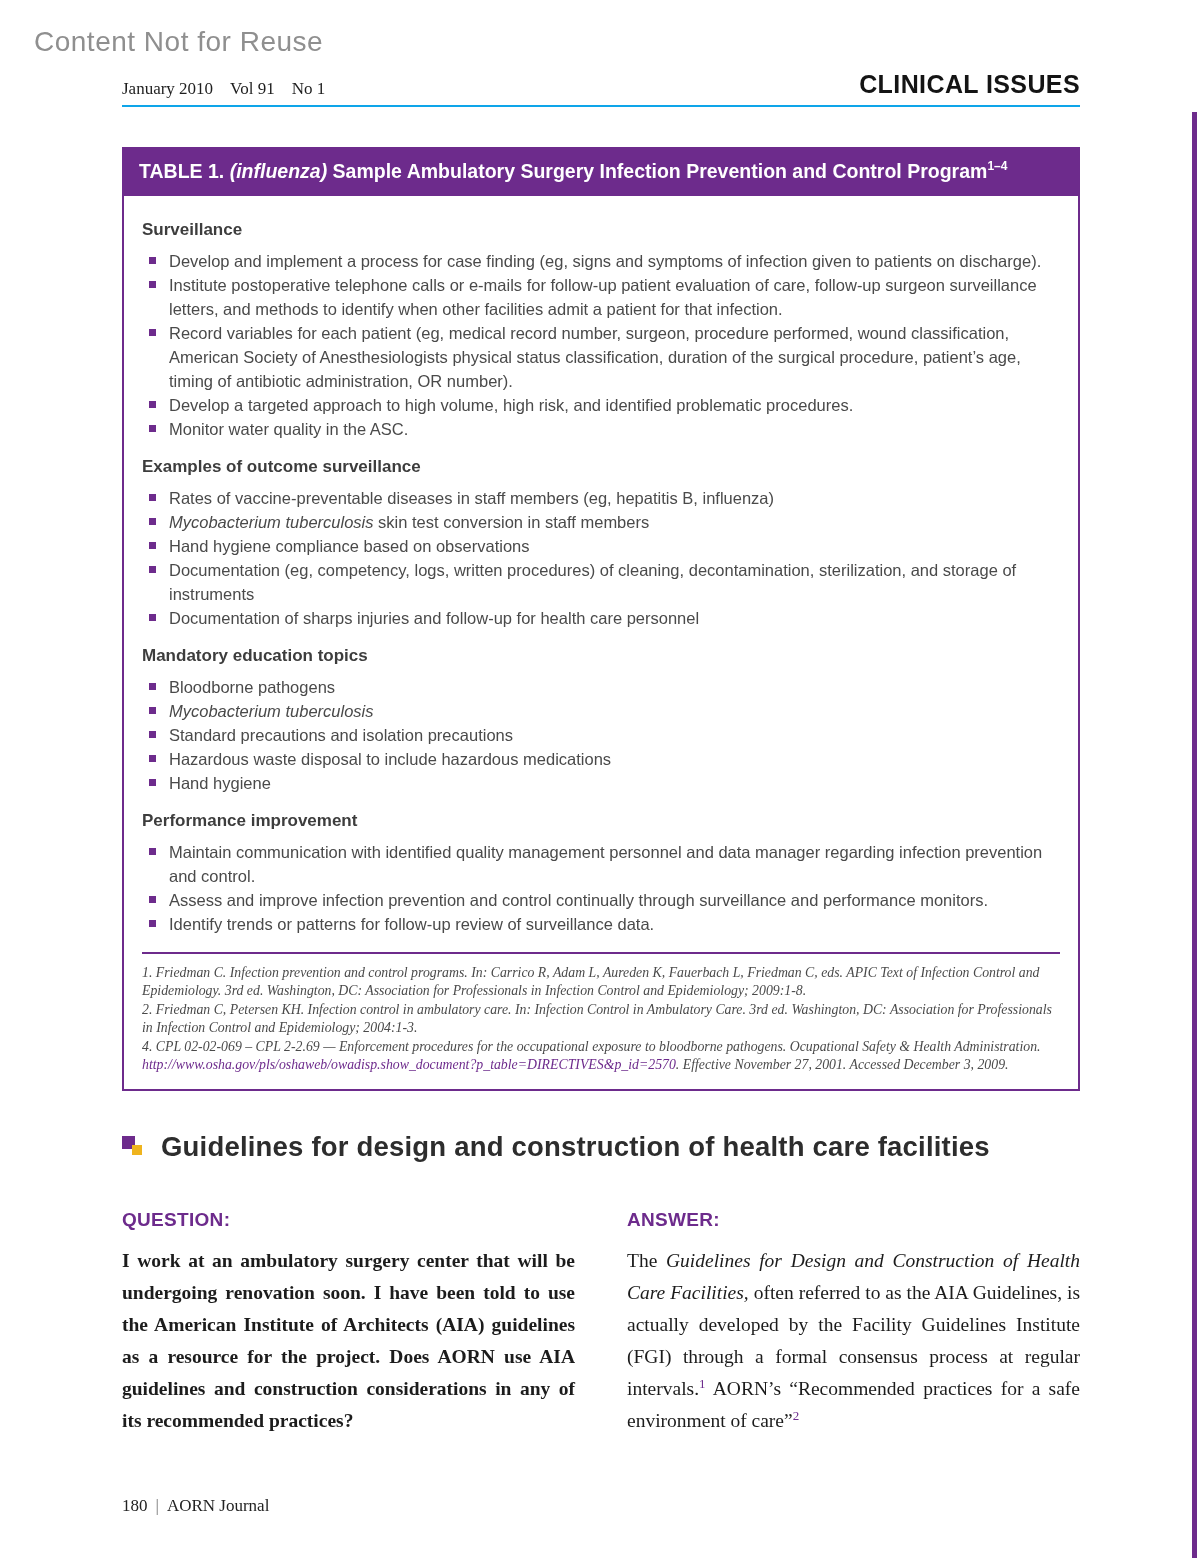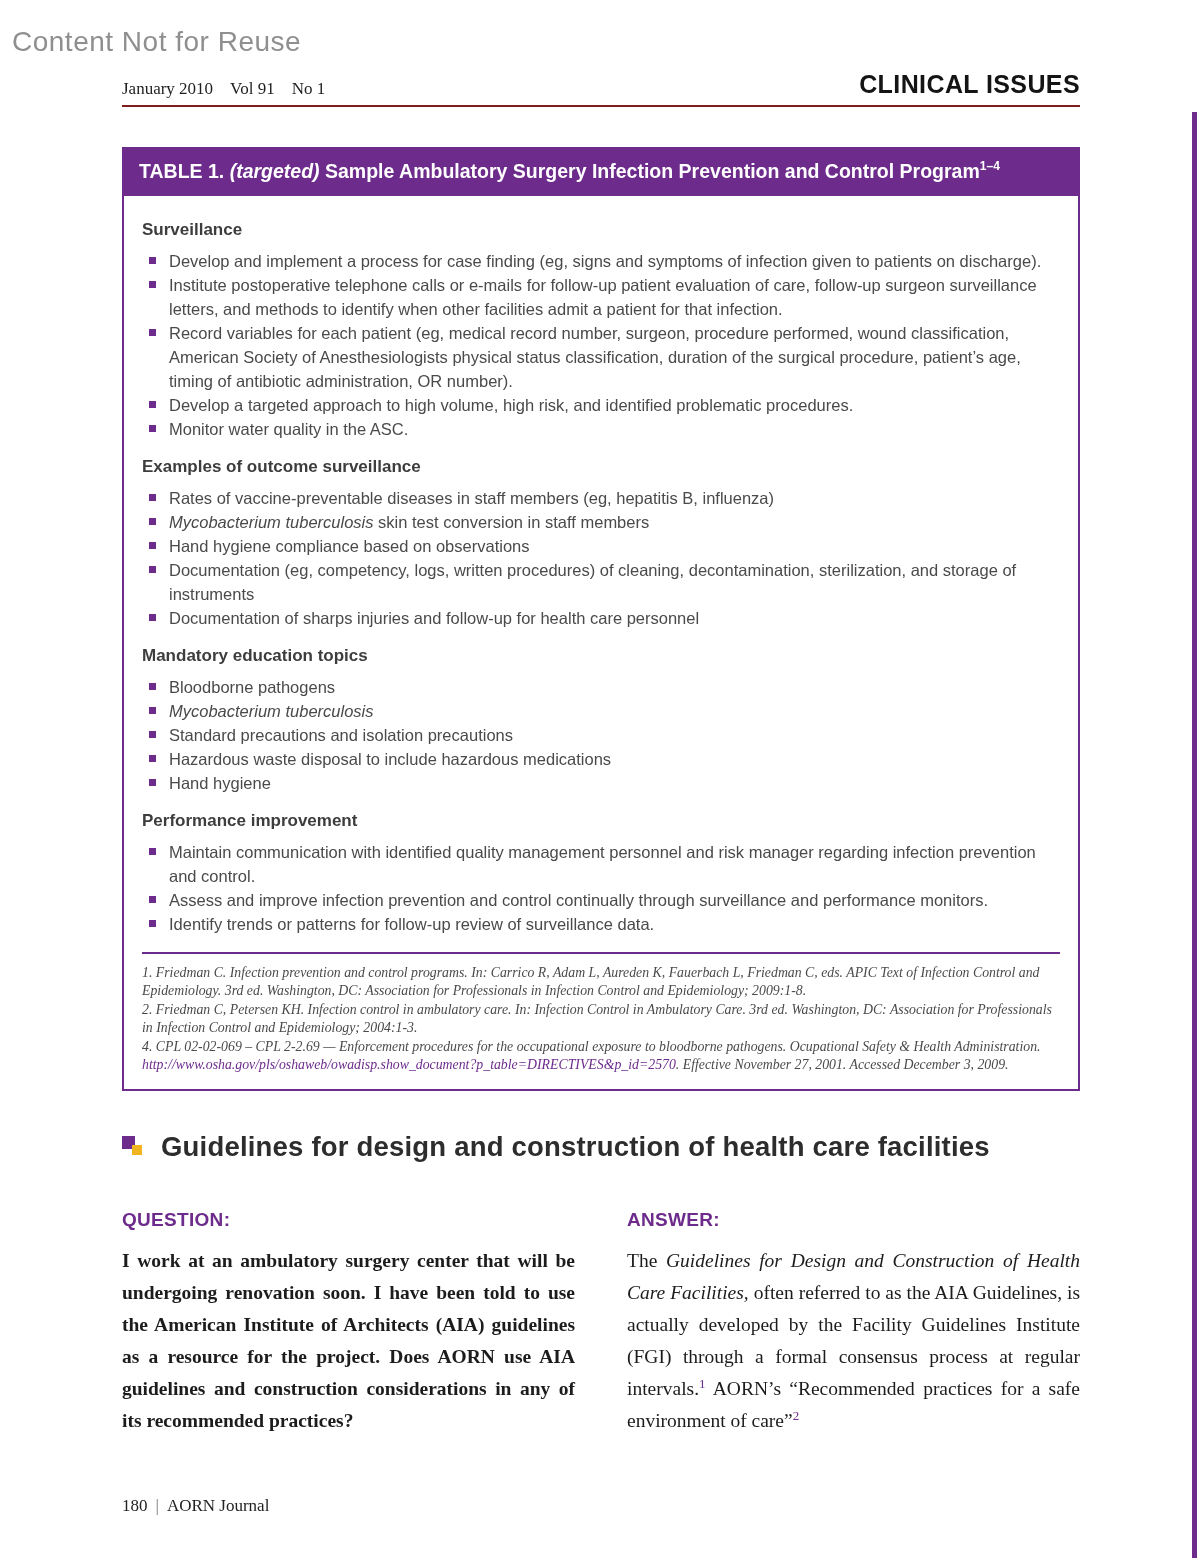--- a/index.html
+++ b/index.html
@@ -1,32 +1,32 @@
 <!DOCTYPE html>
 <html style="--purple: #6d2b8c; --yellow: #efb41e;"><head>
 <meta charset="utf-8">
 <style>
   html,body { margin:0; padding:0; background:#ffffff; }
   .page {
     position:relative; width:1200px; height:1558px; overflow:hidden;
     background:#ffffff; font-family:"Liberation Sans", sans-serif;
   }
   .watermark {
-    position:absolute; top:26px; left:12px;
+    position:absolute; top:26px; left:34px;
     font-size:28px; color:#8f8f8f; letter-spacing:0.5px;
   }
   .edge-stripe {
     position:absolute; right:3px; top:112px; width:5px; height:1446px;
     background:var(--purple);
   }
   .content { position:absolute; left:122px; top:70px; width:958px; }
 
   .header-row {
     display:flex; justify-content:space-between; align-items:flex-end;
-    border-bottom:2px solid #7f1d1d; padding-bottom:6px;
+    border-bottom:2px solid #0ea5e9; padding-bottom:6px;
   }
   .header-left { font-family:"Liberation Serif", serif; font-size:17px; color:#1e1e1e; }
   .header-right { font-size:25px; font-weight:bold; color:#141414; letter-spacing:0.4px; }
 
   .tbl { margin-top:40px; }
   .table-header {
     background:var(--purple); color:#ffffff; font-weight:bold;
     font-size:19.5px; padding:12px 17px 13px 17px; line-height:1.2;
   }
   .table-header .cont { font-style:italic; }
@@ -96,21 +96,21 @@
   <div class="edge-stripe"></div>
 
   <div class="content">
 
     <div class="header-row">
       <span class="header-left">January 2010 Vol 91 No 1</span>
       <span class="header-right">CLINICAL ISSUES</span>
     </div>
 
     <div class="tbl">
-      <div class="table-header"><span>TABLE 1. </span><span class="cont">(targeted)</span><span> Sample Ambulatory Surgery Infection Prevention and Control Program</span><sup>1–4</sup></div>
+      <div class="table-header"><span>TABLE 1. </span><span class="cont">(influenza)</span><span> Sample Ambulatory Surgery Infection Prevention and Control Program</span><sup>1–4</sup></div>
       <div class="table-body">
         <div>
             <div class="sec-heading">Surveillance</div>
             <ul class="bullets">
               <li>Develop and implement a process for case finding (eg, signs and symptoms of infection given to patients on discharge).</li>
               <li>Institute postoperative telephone calls or e-mails for follow-up patient evaluation of care, follow-up surgeon surveillance letters, and methods to identify when other facilities admit a patient for that infection.</li>
               <li>Record variables for each patient (eg, medical record number, surgeon, procedure performed, wound classification, American Society of Anesthesiologists physical status classification, duration of the surgical procedure, patient’s age, timing of antibiotic administration, OR number).</li>
               <li>Develop a targeted approach to high volume, high risk, and identified problematic procedures.</li>
               <li>Monitor water quality in the ASC.</li>
             </ul>
@@ -125,21 +125,21 @@
             <div class="sec-heading">Mandatory education topics</div>
             <ul class="bullets">
               <li>Bloodborne pathogens</li>
               <li><span class="it">Mycobacterium tuberculosis</span></li>
               <li>Standard precautions and isolation precautions</li>
               <li>Hazardous waste disposal to include hazardous medications</li>
               <li>Hand hygiene</li>
             </ul>
             <div class="sec-heading">Performance improvement</div>
             <ul class="bullets">
-              <li>Maintain communication with identified quality management personnel and risk manager regarding infection prevention and control.</li>
+              <li>Maintain communication with identified quality management personnel and data manager regarding infection prevention and control.</li>
               <li>Assess and improve infection prevention and control continually through surveillance and performance monitors.</li>
               <li>Identify trends or patterns for follow-up review of surveillance data.</li>
             </ul>
           </div>
         <div class="footnotes">
             <p class="footnote"><span class="it">1. Friedman C. Infection prevention and control programs. In: Carrico R, Adam L, Aureden K, Fauerbach L, Friedman C, eds. APIC Text of Infection Control and Epidemiology. 3rd ed. Washington, DC: Association for Professionals in Infection Control and Epidemiology; 2009:1-8.</span></p>
             <p class="footnote"><span class="it">2. Friedman C, Petersen KH. Infection control in ambulatory care. In: Infection Control in Ambulatory Care. 3rd ed. Washington, DC: Association for Professionals in Infection Control and Epidemiology; 2004:1-3.</span></p>
             <p class="footnote"><span class="it">4. CPL 02-02-069 – CPL 2-2.69 — Enforcement procedures for the occupational exposure to bloodborne pathogens. Ocupational Safety &amp; Health Administration. </span><span class="it link">http://www.osha.gov/pls/oshaweb/owadisp.show_document?p_table=DIRECTIVES&amp;p_id=2570</span><span class="it">. Effective November 27, 2001. Accessed December 3, 2009.</span></p>
           </div>
       </div>

